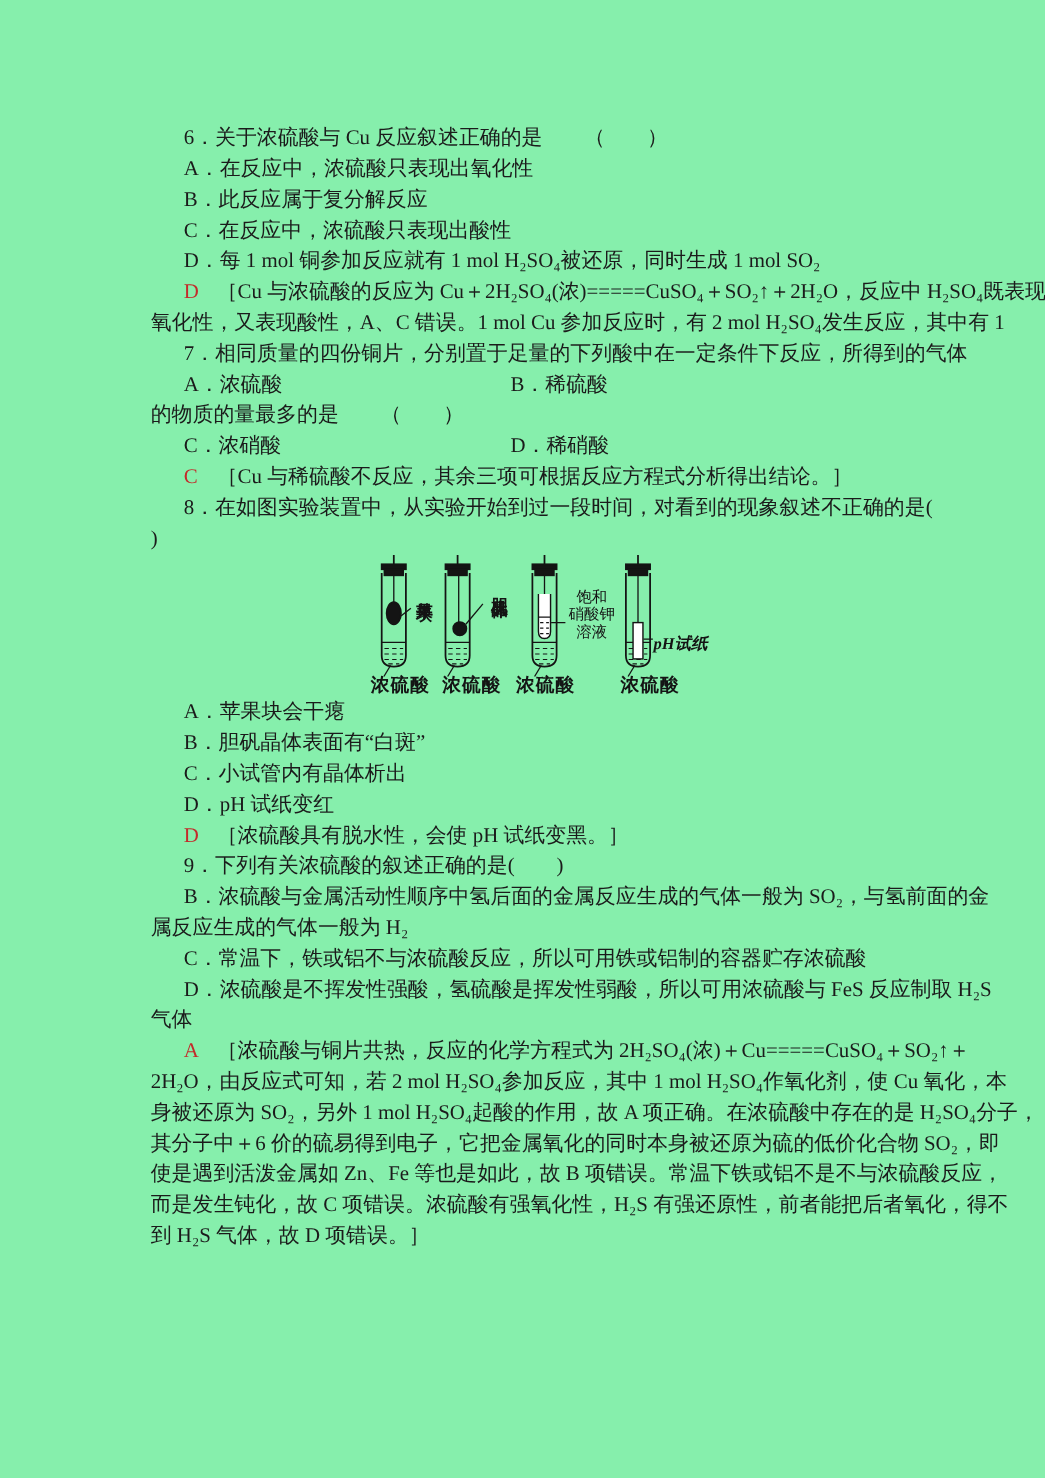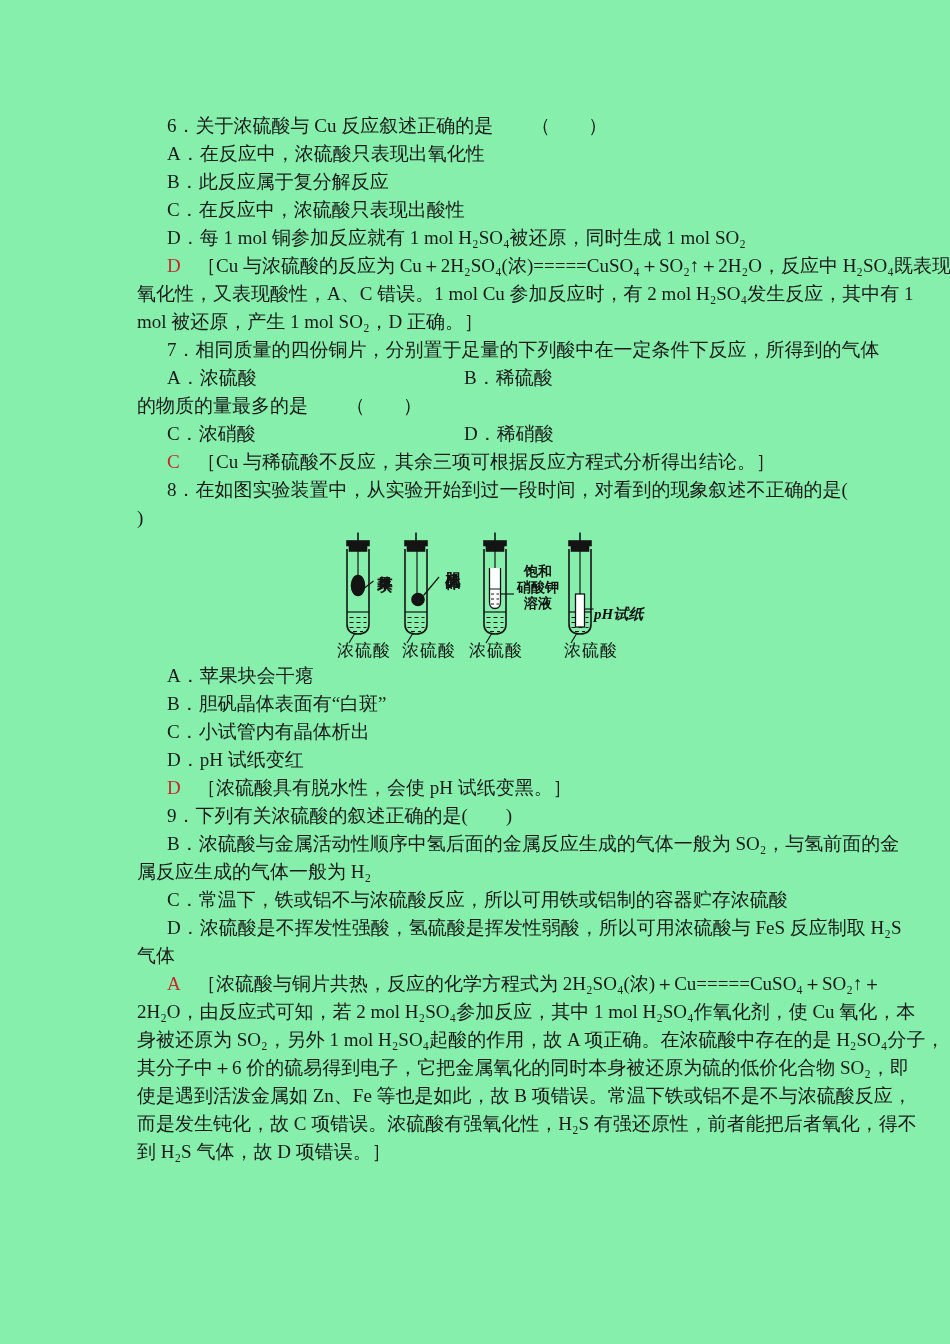--- a/index.html
+++ b/index.html
@@ -9,40 +9,39 @@
   .line{white-space:nowrap;height:28px;}
   .ind{padding-left:30px;}
   .colA{display:inline-block;width:297px;}
   .ans-letter{display:inline-block;width:30px;font-weight:400;}
   
   .diagram{position:relative;margin-left:198px;width:316px;height:130px;}
   .diagram svg{position:absolute;left:0;top:0;}
   .vlabel{position:absolute;writing-mode:vertical-rl;text-orientation:upright;
           font-weight:700;font-size:15px;letter-spacing:1px;color:#141414;}
   .hlabel{position:absolute;font-weight:700;font-size:15px;color:#141414;font-style:italic;}
-  .stack3{position:absolute;font-weight:700;font-size:14px;line-height:16px;
+  .stack3{position:absolute;font-weight:400;font-size:14px;line-height:16px;
           white-space:pre-line;text-align:center;width:50px;color:#141414;}
-  .acid{position:absolute;top:105px;font-weight:400;font-size:17px;letter-spacing:1px;color:#141414;}
+  .acid{position:absolute;top:105px;font-weight:700;font-size:17px;letter-spacing:1px;color:#141414;}
 </style>
 </head>
 <body>
 
 <div class="page">
   <div class="doc">
 
     <div class="line ind">6．关于浓硫酸与 Cu 反应叙述正确的是　　（　　）</div>
     <div class="line ind">A．在反应中，浓硫酸只表现出氧化性</div>
     <div class="line ind">B．此反应属于复分解反应</div>
     <div class="line ind">C．在反应中，浓硫酸只表现出酸性</div>
     <div class="line ind">D．每 1 mol 铜参加反应就有 1 mol H₂SO₄被还原，同时生成 1 mol SO₂</div>
     <div class="line ind">
       <span class="ans-letter" style="color:#c32b2b">D</span><span>［Cu 与浓硫酸的反应为 Cu＋2H₂SO₄(浓)=====CuSO₄＋SO₂↑＋2H₂O，反应中 H₂SO₄既表现</span>
     </div>
     <div class="line">氧化性，又表现酸性，A、C 错误。1 mol Cu 参加反应时，有 2 mol H₂SO₄发生反应，其中有 1</div>
-    <div class="line">mol 被还原，产生 1 mol SO₂，D 正确。］</div>
 
     <div class="line ind">7．相同质量的四份铜片，分别置于足量的下列酸中在一定条件下反应，所得到的气体</div>
     <div class="line ind">
       <span class="colA">A．浓硫酸</span><span>B．稀硫酸</span>
     </div>
     <div class="line">的物质的量最多的是　　（　　）</div>
     <div class="line ind">
       <span class="colA">C．浓硝酸</span><span>D．稀硝酸</span>
     </div>
     <div class="line ind">

